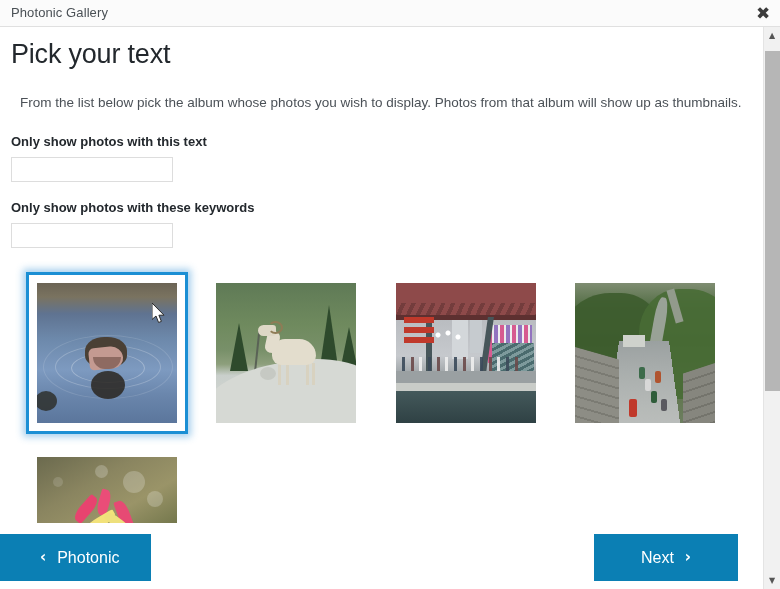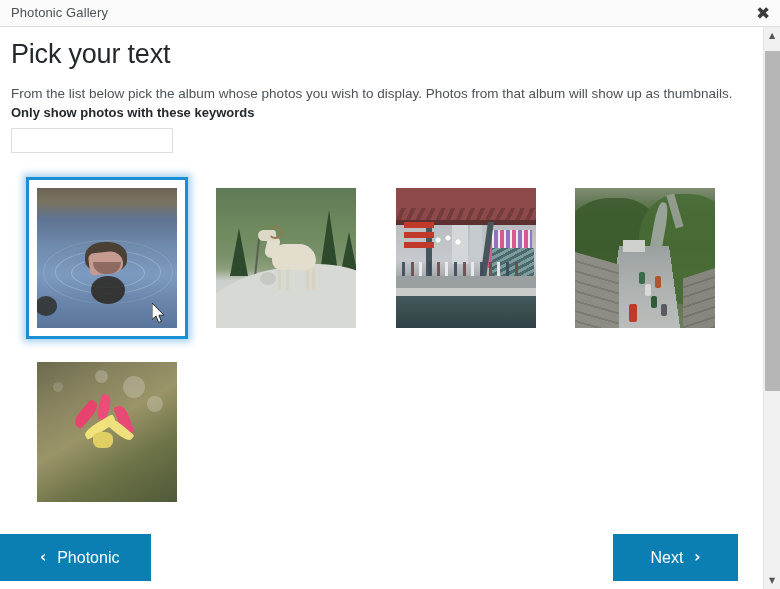--- a/index.html
+++ b/index.html
@@ -108,31 +108,31 @@
   .page-title {
     margin: 0;
     padding: 10px 0 0 11px;
     font-size: 27px;
     font-weight: 400;
     color: #23282d;
     line-height: 34px;
     letter-spacing: -.2px;
   }
   .page-desc {
-    margin: 0;
+    margin: 9px;
     padding: 14px 0 0 11px;
     font-size: 13.5px;
     color: #4b5157;
     line-height: 18px;
   }
 
   
   .field-block { padding: 0 0 0 11px; }
   .field-block.first { margin-top: 22px; }
-  .field-block.second { margin-top: 2px; }
+  .field-block.second { margin-top: 18px; }
   .field-label {
     font-size: 13px;
     font-weight: bold;
     color: #23282d;
     line-height: 16px;
     display: block;
   }
   .field-input {
     display: block;
     margin-top: 7px;
@@ -563,21 +563,21 @@
     box-sizing: border-box;
   }
   .nav-button.prev {
     left: 0;
     width: 151px;
     justify-content: flex-start;
     padding-left: 40px;
   }
   .nav-button.next {
     right: 24px;
-    width: 125px;
+    width: 144px;
     justify-content: center;
   }
   .chev {
     font-size: 15px;
     font-weight: bold;
     font-family: "DejaVu Sans", sans-serif;
     line-height: 1;
   }
 </style>
 </head>
@@ -594,20 +594,24 @@
     <div class="sb-arrow up">▲</div>
     <div class="sb-thumb"></div>
     <div class="sb-arrow down">▼</div>
   </div>
 
   <div class="content">
 
     <h1 class="page-title">Pick your text</h1>
     <p class="page-desc">From the list below pick the album whose photos you wish to display. Photos from that album will show up as thumbnails.</p>
 
+    <div class="field-block first">
+      <span class="field-label">Only show photos with this text</span>
+      <input class="field-input" type="text" value="" style="">
+    </div>
 
     <div class="field-block second">
       <span class="field-label">Only show photos with these keywords</span>
       <input class="field-input" type="text" value="" style="">
     </div>
 
     <div class="thumb-grid">
 
       <div class="thumb-cell selected">
         <div class="frame"></div>

